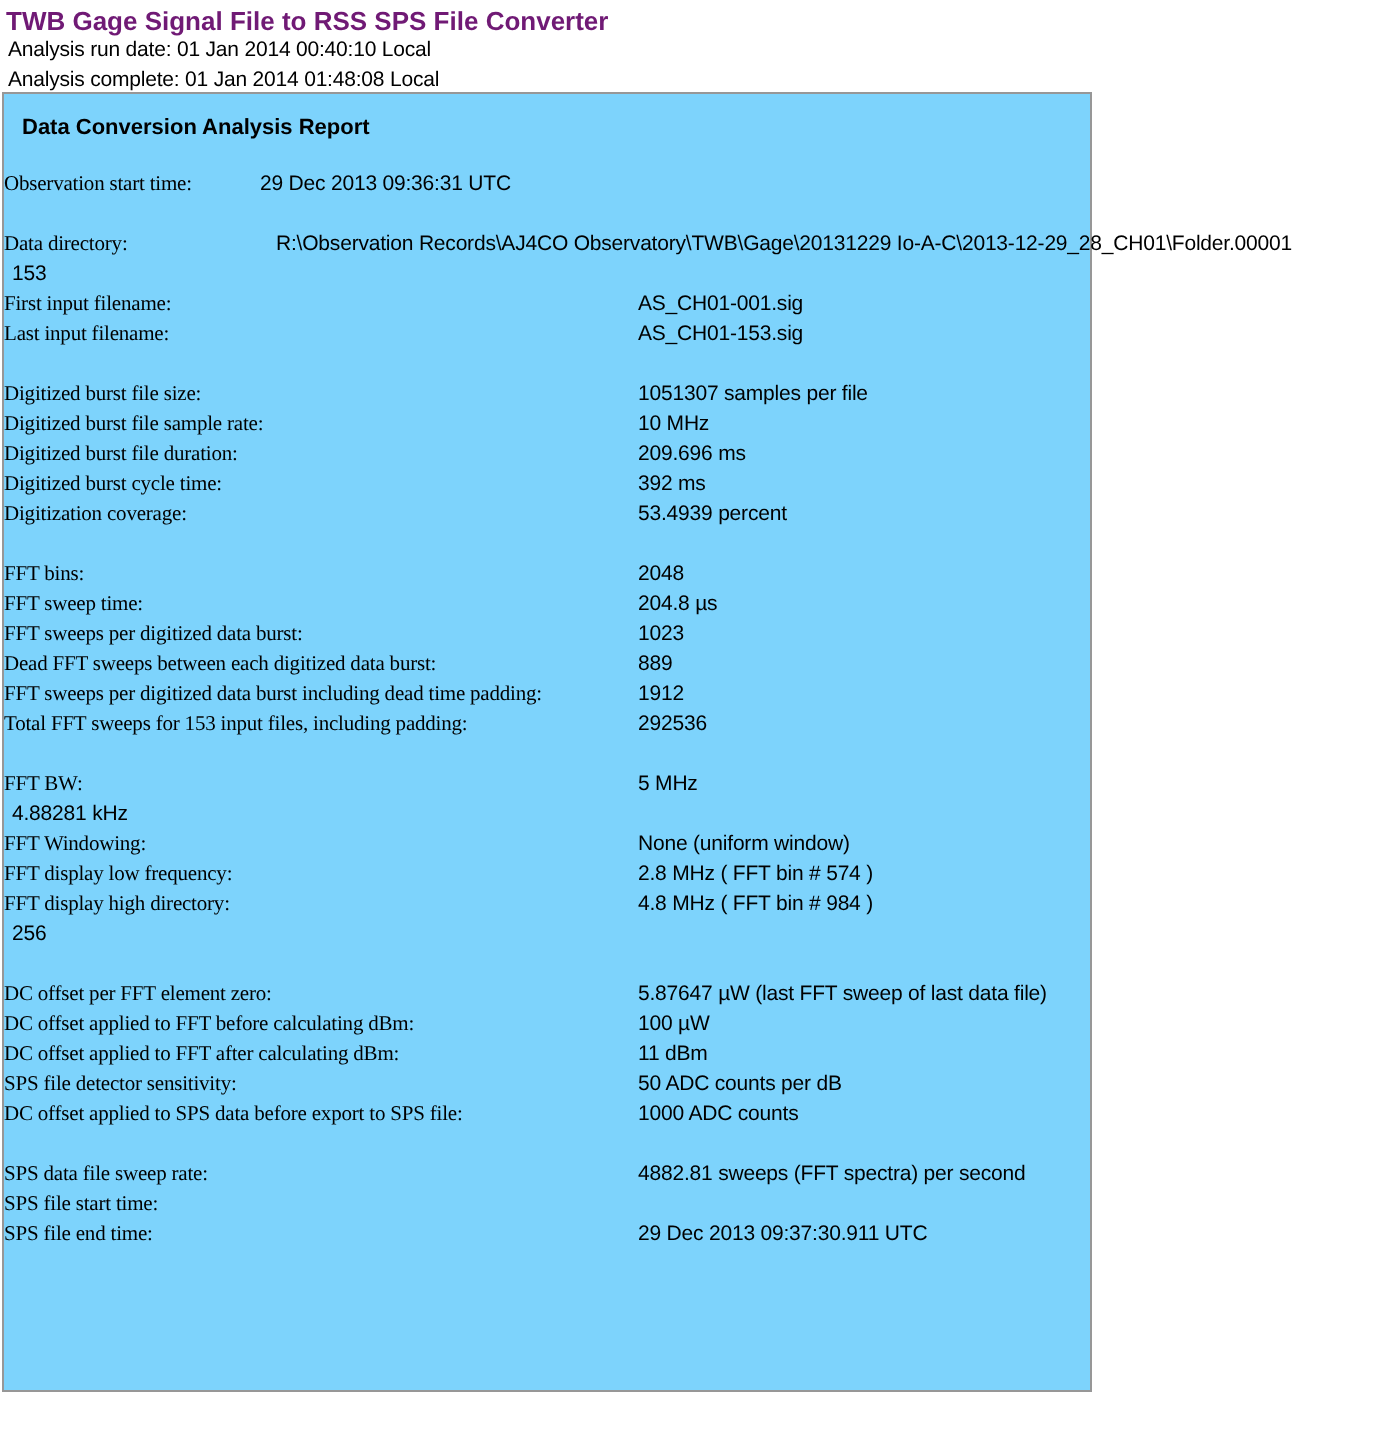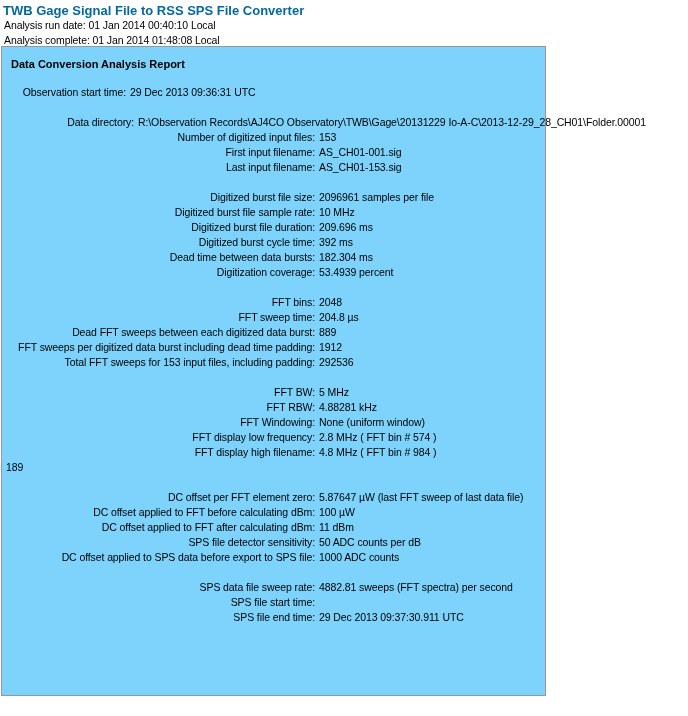--- a/index.html
+++ b/index.html
@@ -5,21 +5,21 @@
   html,body { margin:0; padding:0; }
   body {
     width:688px; height:716px; position:relative;
     background:#ffffff; color:#000000;
     font-family:"Liberation Sans", sans-serif;
     overflow:hidden;
   }
   .app-title {
     margin:3px 0 0 3px;
     font-size:13px; font-weight:bold;
-    color:#0369a1;
+    color:#701a75;
     letter-spacing:0;
   }
   .hdr-line {
     margin-left:4px;
     font-size:10.5px; line-height:15px;
     letter-spacing:-0.1px;
     white-space:pre;
   }
   .hdr-line:first-of-type { margin-top:4px; }
   .report-box {
@@ -34,21 +34,21 @@
     font-size:11px; font-weight:bold;
     letter-spacing:0;
   }
   .section { margin-top:15px; }
   .row {
     display:flex;
     font-size:10.5px; line-height:15px;
     letter-spacing:-0.1px;
     white-space:pre;
   }
-  .lbl { flex:0 0 auto; text-align:right; }
+  .lbl { flex:0 0 auto; text-align:left;font-family:Liberation Serif, serif; }
   .w1 { width:124px; }
   .wd { width:132px; }
   .w2 { width:313px; }
   .val { margin-left:4px;text-align:right; }
 </style>
 </head>
 <body>
 
 <div class="app-title">TWB Gage Signal File to RSS SPS File Converter</div>
 <div class="hdr-line">Analysis run date: 01 Jan 2014 00:40:10 Local</div>
@@ -63,68 +63,67 @@
       <span class="val">29 Dec 2013 09:36:31 UTC</span>
     </div>
   </div>
 
   <div class="section">
     <div class="row">
       <span class="lbl wd">Data directory:</span>
       <span class="val">R:\Observation Records\AJ4CO Observatory\TWB\Gage\20131229 Io-A-C\2013-12-29_28_CH01\Folder.00001</span>
     </div>
     <div class="row">
-      <span class="lbl w2">Number of digitized input files:</span>
       <span class="val">153</span>
     </div>
     <div class="row">
       <span class="lbl w2">First input filename:</span>
       <span class="val">AS_CH01-001.sig</span>
     </div>
     <div class="row">
       <span class="lbl w2">Last input filename:</span>
       <span class="val">AS_CH01-153.sig</span>
     </div>
   </div>
 
   <div class="section">
     <div class="row">
       <span class="lbl w2">Digitized burst file size:</span>
-      <span class="val">2096961 samples per file</span>
+      <span class="val">1051307 samples per file</span>
     </div>
     <div class="row">
       <span class="lbl w2">Digitized burst file sample rate:</span>
       <span class="val">10 MHz</span>
     </div>
     <div class="row">
       <span class="lbl w2">Digitized burst file duration:</span>
       <span class="val">209.696 ms</span>
     </div>
     <div class="row">
       <span class="lbl w2">Digitized burst cycle time:</span>
       <span class="val">392 ms</span>
-    </div>
-    <div class="row">
-      <span class="lbl w2">Dead time between data bursts:</span>
-      <span class="val">182.304 ms</span>
     </div>
     <div class="row">
       <span class="lbl w2">Digitization coverage:</span>
       <span class="val">53.4939 percent</span>
     </div>
   </div>
 
   <div class="section">
     <div class="row">
       <span class="lbl w2">FFT bins:</span>
       <span class="val">2048</span>
     </div>
     <div class="row">
       <span class="lbl w2">FFT sweep time:</span>
       <span class="val">204.8 µs</span>
+    </div>
+    <div class="row">
+      <span class="lbl w2">FFT sweeps per digitized data burst:</span>
+      <span class="val">1023</span>
     </div>
     <div class="row">
       <span class="lbl w2">Dead FFT sweeps between each digitized data burst:</span>
       <span class="val">889</span>
     </div>
     <div class="row">
       <span class="lbl w2">FFT sweeps per digitized data burst including dead time padding:</span>
       <span class="val">1912</span>
     </div>
     <div class="row">
@@ -132,37 +131,36 @@
       <span class="val">292536</span>
     </div>
   </div>
 
   <div class="section">
     <div class="row">
       <span class="lbl w2">FFT BW:</span>
       <span class="val">5 MHz</span>
     </div>
     <div class="row">
-      <span class="lbl w2">FFT RBW:</span>
       <span class="val">4.88281 kHz</span>
     </div>
     <div class="row">
       <span class="lbl w2">FFT Windowing:</span>
       <span class="val">None (uniform window)</span>
     </div>
     <div class="row">
       <span class="lbl w2">FFT display low frequency:</span>
       <span class="val">2.8 MHz ( FFT bin # 574 )</span>
     </div>
     <div class="row">
-      <span class="lbl w2">FFT display high filename:</span>
+      <span class="lbl w2">FFT display high directory:</span>
       <span class="val">4.8 MHz ( FFT bin # 984 )</span>
     </div>
     <div class="row">
-      <span class="val">189</span>
+      <span class="val">256</span>
     </div>
   </div>
 
   <div class="section">
     <div class="row">
       <span class="lbl w2">DC offset per FFT element zero:</span>
       <span class="val">5.87647 µW (last FFT sweep of last data file)</span>
     </div>
     <div class="row">
       <span class="lbl w2">DC offset applied to FFT before calculating dBm:</span>

